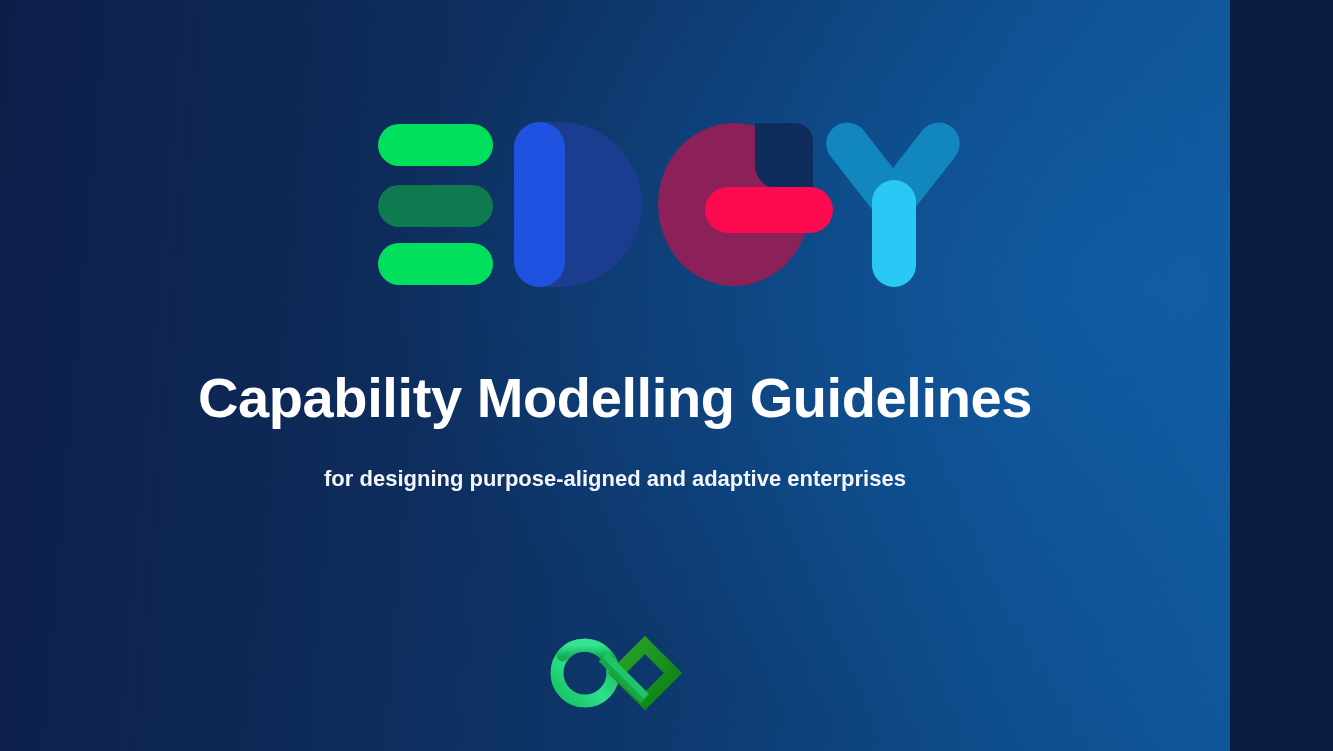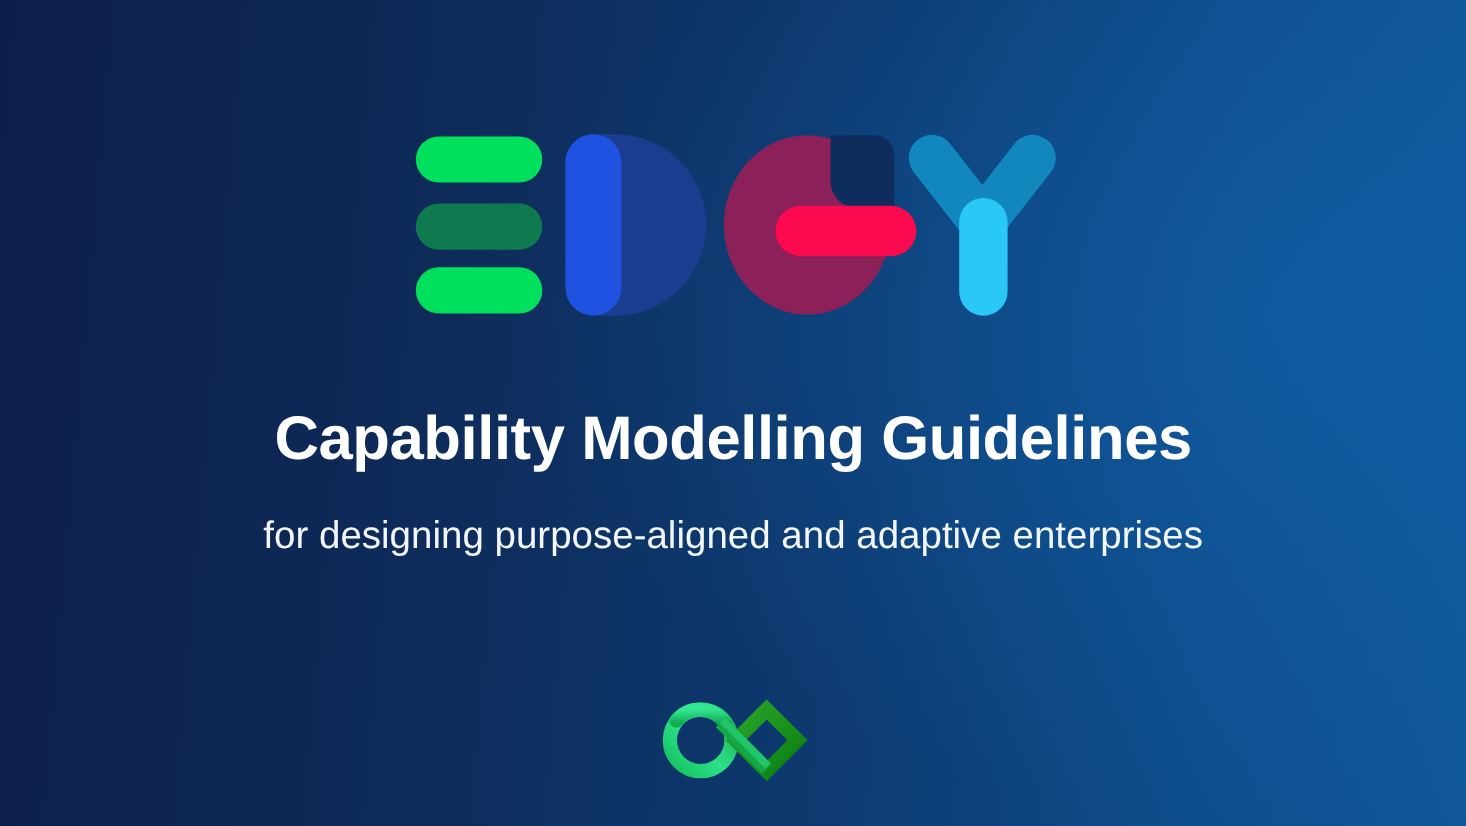--- a/index.html
+++ b/index.html
@@ -5,21 +5,21 @@
 <style>
   html, body {
     margin: 0;
     padding: 0;
     background: #0b1b3f;
   }
   * { box-sizing: border-box; }
 
   .slide {
     position: relative;
-    width: 1333px;
+    width: 1230px;
     height: 751px;
     overflow: hidden;
     font-family: "Liberation Sans", sans-serif;
     background:
       radial-gradient(ellipse 1100px 700px at 92% 38%, rgba(18,100,175,0.55) 0%, rgba(18,100,175,0.0) 68%),
       linear-gradient(95deg, #0d1e49 0%, #0e2a58 28%, #0d3a70 58%, #0e4d8c 82%, #0f5799 100%);
   }
 
   
   .brand-logo {
@@ -123,22 +123,22 @@
   .slide-title {
     margin: 0;
     font-size: 56px;
     font-weight: 700;
     line-height: 1.12;
     letter-spacing: -0.4px;
     color: #ffffff;
   }
   .slide-subtitle {
     margin: 36px 0 0 0;
-    font-size: 35px;
-    font-weight: 400;
+    font-size: 22px;
+    font-weight: 700;
     line-height: 1.2;
     color: #f2f6fb;
   }
 
   
   .footer-mark {
     position: absolute;
     left: 50%;
     top: 627px;
     transform: translateX(-50%);

